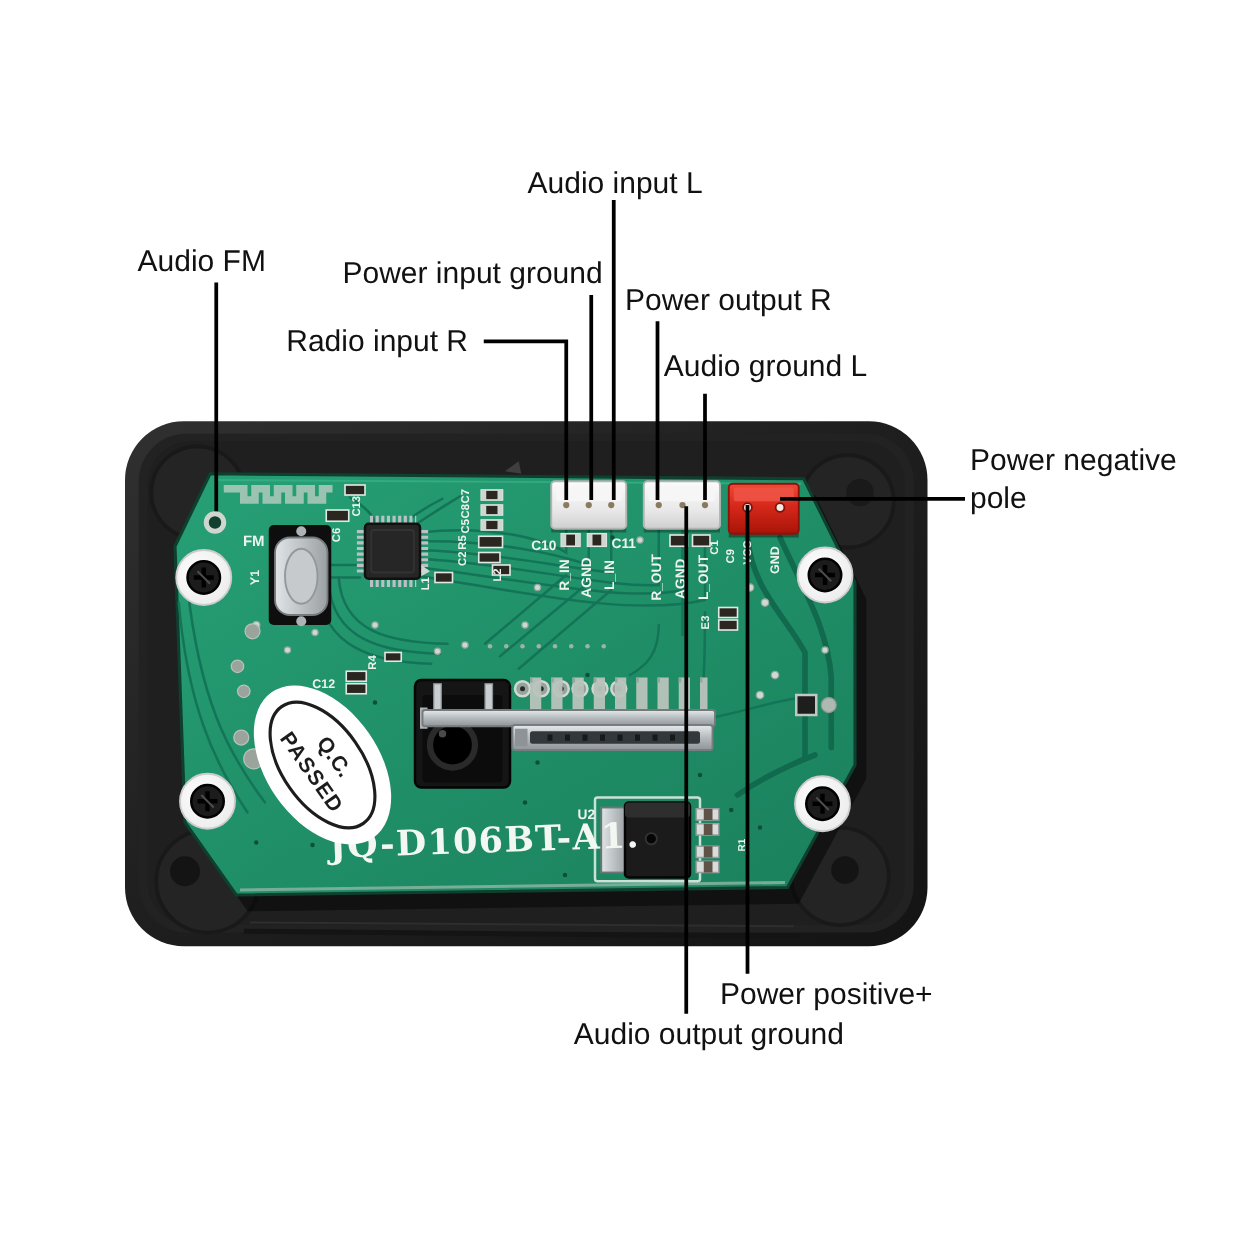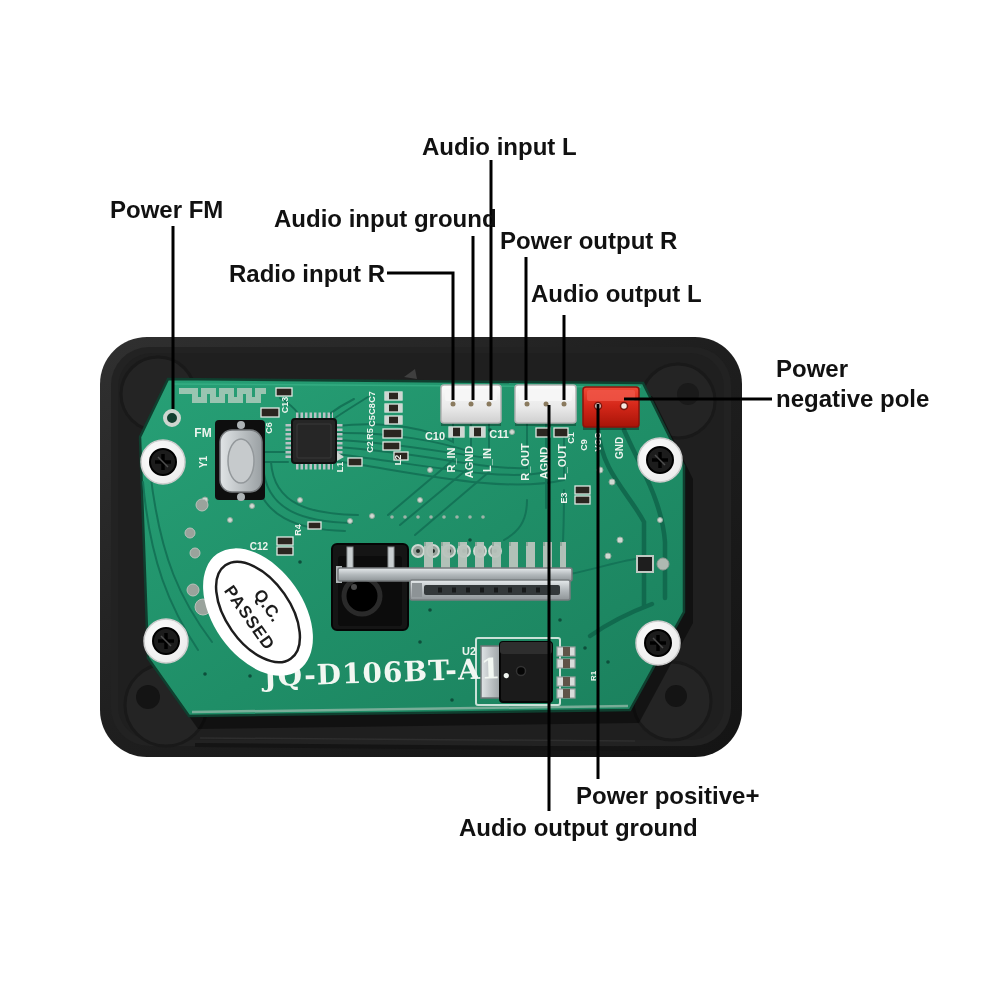--- a/index.html
+++ b/index.html
@@ -1,20 +1,20 @@
 <!DOCTYPE html>
 <html><head>
 <meta charset="utf-8">
 <style>
   html,body{margin:0;padding:0;background:#ffffff;}
   .scene{position:relative;width:1000px;height:1000px;background:#ffffff;overflow:hidden;
          font-family:"Liberation Sans", sans-serif;}
   .board-svg{position:absolute;left:0;top:0;width:1000px;height:1000px;}
   .label{position:absolute;font-size:24px;line-height:30px;color:#111111;
-         font-family:"Liberation Sans", sans-serif;white-space:nowrap;font-weight:bold;}
+         font-family:"Liberation Sans", sans-serif;white-space:nowrap;}
   .label.wrap{white-space:normal;width:172px;}
   svg text{font-family:"Liberation Sans", sans-serif;}
   svg text.silk{fill:#edf4ee;font-weight:bold;}
   svg text.stamp{fill:#1c1c1c;font-weight:bold;}
   svg text.model{fill:#f2f7f2;font-weight:bold;font-family:"DejaVu Serif", serif;letter-spacing:1px;}
 </style>
 </head>
 <body>
 
 <div class="scene">
@@ -390,23 +390,23 @@
     <line x1="473" y1="236" x2="473" y2="400"></line>
     <line x1="491" y1="160" x2="491" y2="400"></line>
     <line x1="526" y1="257" x2="526" y2="400"></line>
     <line x1="564" y1="315" x2="564" y2="400"></line>
     <line x1="624" y1="399" x2="772" y2="399"></line>
     <line x1="598" y1="404" x2="598" y2="779"></line>
     <line x1="549" y1="405" x2="549" y2="811"></line>
   </g>
 </svg>
 
-<div class="label" style="left:110px;top:195px">Power FM</div>
+<div class="label" style="left:110px;top:195px">Audio FM</div>
 <div class="label" style="left:422px;top:132px">Audio input L</div>
-<div class="label" style="left:274px;top:204px">Audio input ground</div>
+<div class="label" style="left:274px;top:204px">Power input ground</div>
 <div class="label" style="left:229px;top:259px">Radio input R</div>
 <div class="label" style="left:500px;top:226px">Power output R</div>
-<div class="label" style="left:531px;top:279px">Audio output L</div>
+<div class="label" style="left:531px;top:279px">Audio ground L</div>
 <div class="label wrap" style="left:776px;top:354px">Power negative pole</div>
 <div class="label" style="left:576px;top:781px">Power positive+</div>
 <div class="label" style="left:459px;top:813px">Audio output ground</div>
 
 </div>
 
 </body></html>

